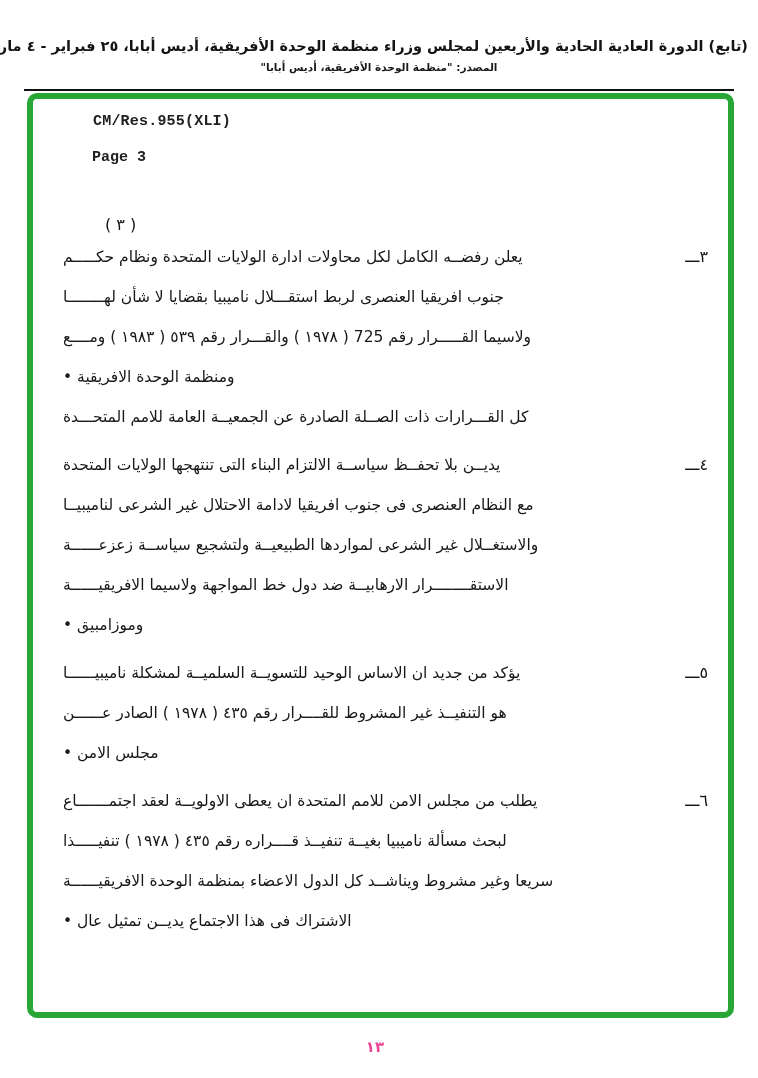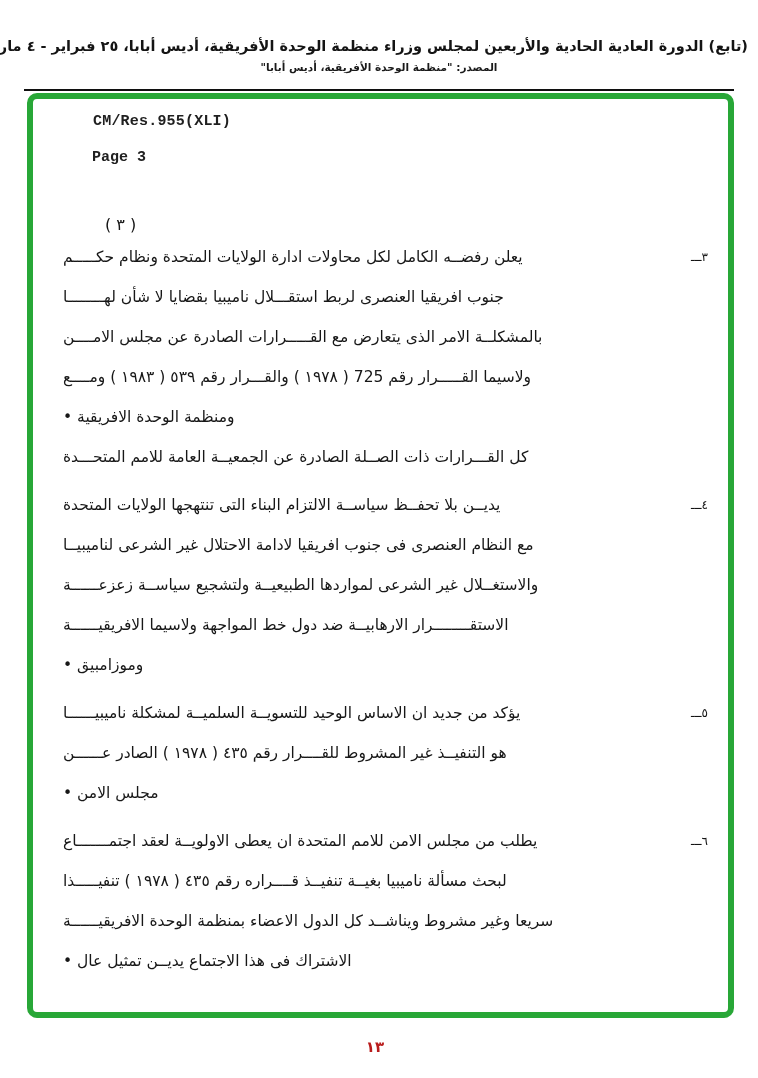--- a/index.html
+++ b/index.html
@@ -47,34 +47,34 @@
     direction:rtl;font-size:16px;color:#141414;
   }
 
   
   .paragraphs{
     position:absolute;top:138px;right:20px;left:30px;
     direction:rtl;
   }
   .para{display:flex;gap:24px;margin-bottom:8px;}
   .para-num{
-    flex:none;width:32px;font-size:12px;line-height:40px;
+    flex:none;width:32px;font-size:16px;line-height:40px;
     color:#141414;white-space:nowrap;
   }
   .para-body{flex:1;min-width:0;}
   .line{
     font-size:15.5px;line-height:40px;height:40px;
     white-space:nowrap;overflow:hidden;color:#171717;
     text-align:left;
   }
 
   
   .page-number{
     position:absolute;left:0;right:24px;top:1038px;
-    text-align:center;font-size:15px;font-weight:bold;color:#b91c1c;
+    text-align:center;font-size:15px;font-weight:bold;color:#ec4899;
     direction:rtl;
     padding-left:16px;
   }
 </style>
 </head>
 <body>
 
 <div class="page">
 
   <header class="page-header">
@@ -92,21 +92,20 @@
 
     <div class="section-num">( ٣ )</div>
 
     <div class="paragraphs">
 
       <div class="para">
         <div class="para-num">٣ـــ</div>
         <div class="para-body">
           <div class="line">يعلن رفضــه الكامل لكل محاولات ادارة الولايات المتحدة ونظام  حكـــــم</div>
           <div class="line">جنوب افريقيا العنصرى لربط استقـــلال ناميبيا بقضايا لا شأن لهــــــــا</div>
-          <div class="line">بالمشكلــة الامر الذى يتعارض  مع القـــــرارات الصادرة عن مجلس الامــــن</div>
           <div class="line">ولاسيما القـــــرار رقم 725 ( ١٩٧٨ ) والقـــرار رقم ٥٣٩ ( ١٩٨٣ ) ومــــع</div>
           <div class="line">ومنظمة الوحدة الافريقية •</div>
           <div class="line">كل  القـــرارات ذات الصــلة الصادرة عن الجمعيــة العامة للامم المتحـــدة</div>
         </div>
       </div>
 
       <div class="para">
         <div class="para-num">٤ـــ</div>
         <div class="para-body">
           <div class="line">يديــن بلا تحفــظ  سياســة الالتزام البناء التى تنتهجها الولايات المتحدة</div>

